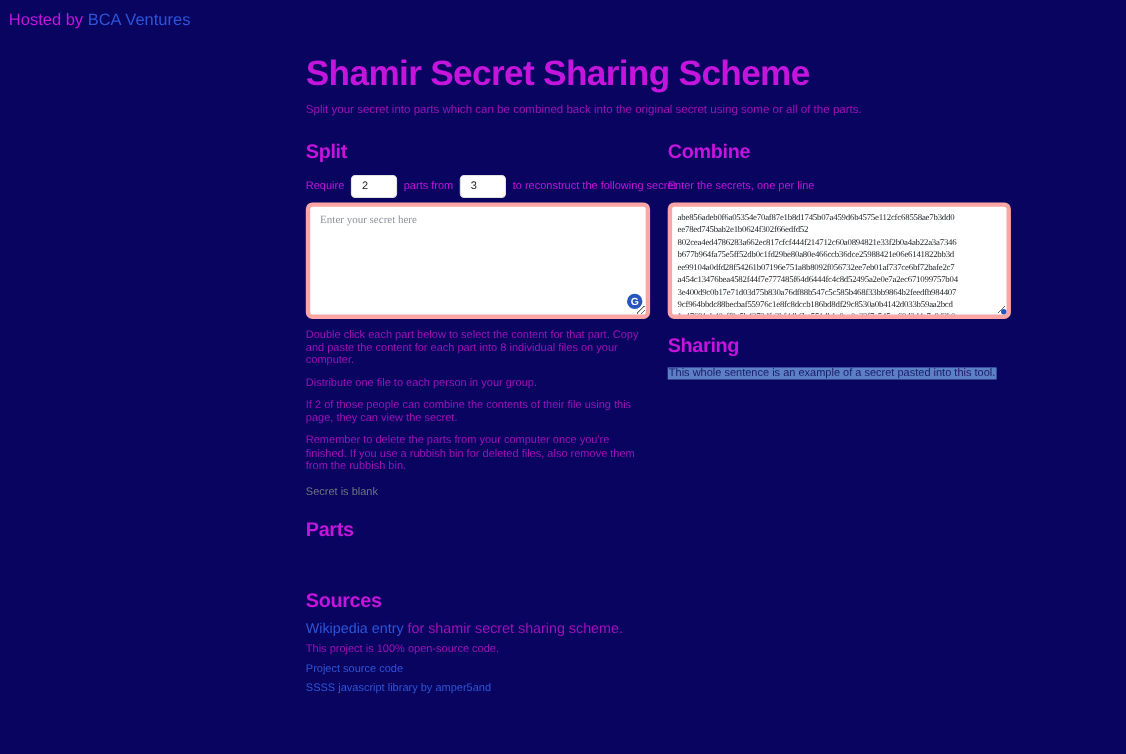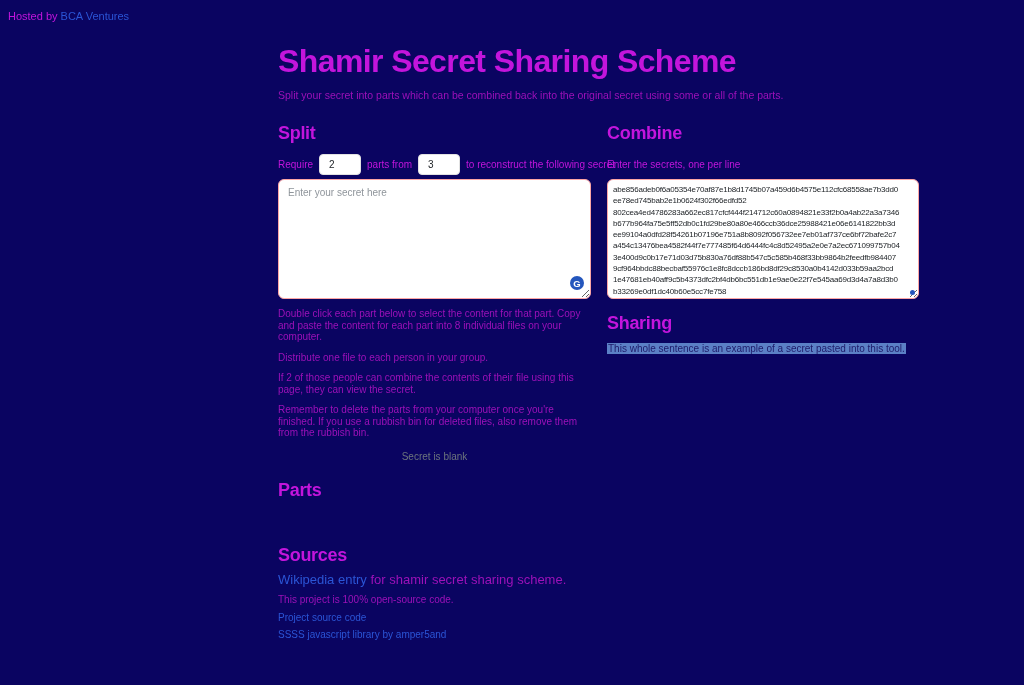--- a/index.html
+++ b/index.html
@@ -7,56 +7,56 @@
     --muted:#6c757d; --selection-bg:#5b80c6; --selection-text:#1e1a6a; --accent-blue:#2456bd;
   }
   *{box-sizing:border-box;}
   html,body{margin:0;padding:0;}
   body{
     width:1024px;height:685px;overflow:hidden;
     background:var(--bg);
     font-family:"Liberation Sans", sans-serif;
     color:var(--body-text);
   }
-  .topbar{padding:10px 8px 0 8px;font-size:11px;color:var(--heading);}
+  .topbar{padding:10px 8px 0 8px;font-size:15px;color:var(--heading);}
   .topbar a{color:var(--link);text-decoration:none;cursor:pointer;}
   .container{width:641px;margin-left:278px;}
   h1{font-size:32px;font-weight:700;letter-spacing:-0.6px;color:var(--heading);margin:21px 0 0 0;}
   .subtitle{font-size:10.5px;margin:9px 0 0 0;color:var(--body-text);}
   .columns{display:flex;gap:16px;margin-top:4px;align-items:flex-start;}
   .col-left{width:313px;}
   .col-right{width:312px;}
   h2{font-size:18px;font-weight:700;letter-spacing:-0.3px;color:var(--heading);margin:18px 0 0 0;}
   h2.tight{margin-top:14px;}
   .form-row{margin-top:9px;height:22px;display:flex;align-items:center;gap:6px;font-size:10px;color:var(--heading);white-space:nowrap;}
   input.num{
     width:42px;height:21px;border:1px solid #e2e2e2;border-radius:4px;
     padding:0 9px;font-size:10px;color:#212529;background:#fff;outline:none;
     font-family:"Liberation Sans", sans-serif;
   }
   .ta-wrap{position:relative;margin-top:4px;}
   textarea.ta{
-    display:block;width:100%;height:120px;background:#fff;border:1px solid #fca5a5;border-radius:6px;
-    color:#212529;font-family:Liberation Sans, sans-serif;resize:both;outline:none;
+    display:block;width:100%;height:106px;background:#fff;border:4px solid #fca5a5;border-radius:6px;
+    color:#212529;font-family:Liberation Serif, serif;resize:both;outline:none;
   }
   textarea.split-ta{font-size:10px;padding:7px 9px;}
   textarea.split-ta::placeholder{color:#8f959b;}
   textarea.combine-ta{
     font-size:8px;line-height:11.3px;letter-spacing:-0.2px;padding:4px 5px;
     white-space:pre;overflow:hidden;
   }
   .combine-label{margin:15px 0 0 0;height:16px;font-size:10px;color:var(--heading);}
   .grammarly{
     position:absolute;right:7px;bottom:9px;width:14px;height:14px;border-radius:50%;
     background:var(--accent-blue);color:#fff;font-size:9.5px;font-weight:700;
     display:flex;align-items:center;justify-content:center;cursor:pointer;
   }
   .blue-dot{position:absolute;right:4px;bottom:4px;width:5px;height:5px;border-radius:50%;background:var(--accent-blue);}
   p.body{font-size:10px;line-height:11.5px;margin:9px 0 0 0;color:var(--body-text);}
-  p.muted{font-size:10px;margin:12px 0 0 0;color:var(--muted);text-align:center;}
+  p.muted{font-size:10px;margin:12px 0 0 0;color:var(--muted);}
   .parts-spacer{height:26px;}
   .result-line{font-size:10px;margin:9px 0 0 0;}
   .selected{background:var(--selection-bg);color:var(--selection-text);padding:0 1px;}
   a.src{display:block;font-size:10px;margin:7px 0 0 0;color:var(--link);text-decoration:none;cursor:pointer;line-height:10.5px;}
   p.src-mixed{font-size:13px;margin:9px 0 0 0;line-height:10.5px;}
   p.src-mixed a{color:var(--link);text-decoration:none;cursor:pointer;}
   section{display:block;}
 </style>
 </head>
 <body>

